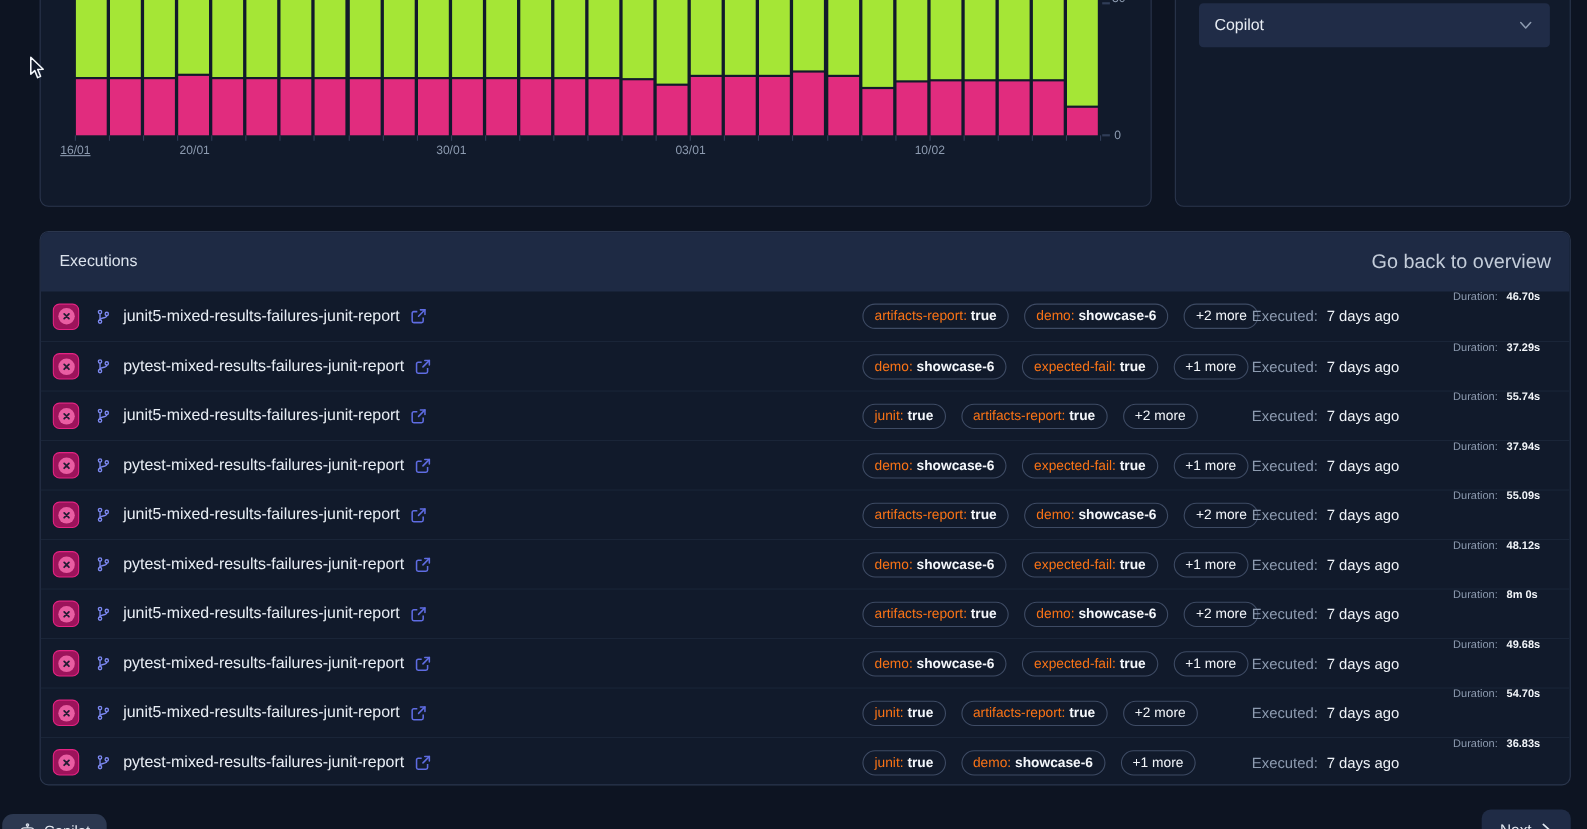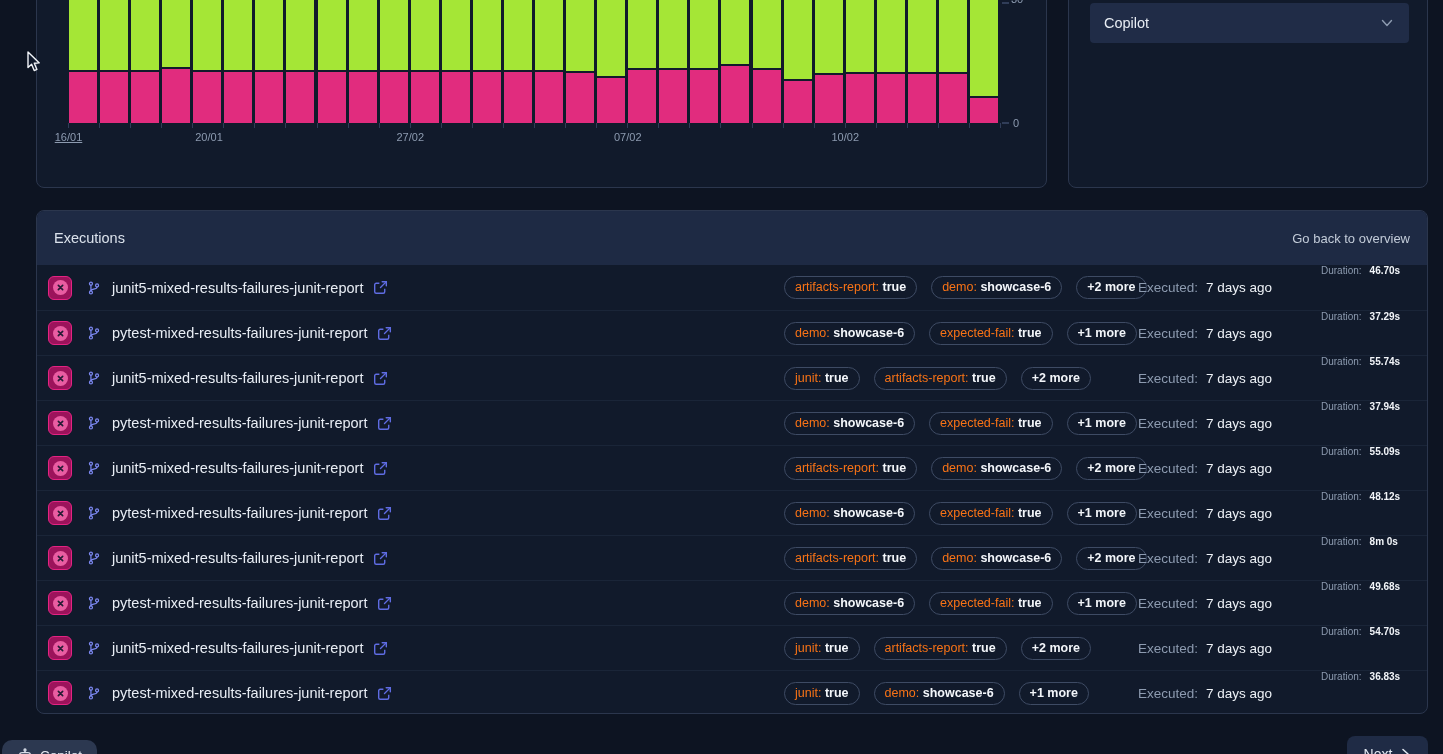--- a/index.html
+++ b/index.html
@@ -41,21 +41,21 @@
   #status-select .label { font-size:14.5px; font-weight:500; color:#e8edf4; }
 
   
   #exec-panel { left:36px; top:210px; width:1392px; height:504px; overflow:hidden; }
   #exec-header {
     height:54px; background:#1e2a44;
     display:flex; align-items:center; justify-content:space-between;
     padding:0 17px;
   }
   #exec-title { font-size:14.5px; color:#dbe2ec; }
-  #exec-back { font-size:13px; color:#c3ccd9; cursor:pointer; }
+  #exec-back { font-size:18px; color:#c3ccd9; cursor:pointer; }
   .exec-row { position:relative; height:45px; border-top:1px solid #1a2538; cursor:pointer; }
   .exec-row.first { border-top:none; }
   .row-left { position:absolute; left:11px; top:0; height:100%; display:flex; align-items:center; }
   .badge {
     width:24px; height:24px; border-radius:6px; flex:none;
     background:#9c135b; border:1.5px solid #e52383;
     display:flex; align-items:center; justify-content:center;
   }
   .badge-circle {
     width:15px; height:15px; border-radius:50%; background:#e95da2;
@@ -64,21 +64,21 @@
   .branch-icon { margin-left:15px; flex:none; display:flex; }
   .row-name { margin-left:11px; font-size:14.5px; color:#e9eef5; white-space:nowrap; }
   .extlink-icon { margin-left:10px; flex:none; display:flex; }
   .row-tags { position:absolute; left:747px; top:0; height:100%; display:flex; align-items:center; gap:14px; }
   .tag {
     border:1px solid #3e4b64; border-radius:12px; padding:3px 10px 4px;
     font-size:12.5px; color:#f2f5f9; white-space:nowrap;
   }
   .tag-key { color:#f97316; }
   .tag-value { font-weight:700; color:#f4f7fb; }
-  .tag-more { font-weight:700; }
+  .tag-more { font-weight:400; }
   .row-executed { position:absolute; left:1101px; top:0; height:100%; display:flex; align-items:center; gap:8px; font-size:13.5px; }
   .row-duration { position:absolute; left:1284px; top:0; height:100%; display:flex; align-items:flex-start; gap:8px; font-size:10px; }
   .col-label { color:#8d9bb0; }
   .executed-value { color:#eef2f7; }
   .duration-value { color:#f2f5f9; font-weight:700; }
 
   
   #copilot-btn {
     position:absolute; left:2px; top:740px; width:95px; height:36px;
     background:#2c3850; border-radius:10px 10px 0 0;
@@ -245,23 +245,23 @@
       <div class="xtick" style="left: 683.54px;"></div>
       <div class="xtick" style="left: 714.61px;"></div>
       <div class="xtick" style="left: 745.68px;"></div>
       <div class="xtick" style="left: 776.75px;"></div>
       <div class="xtick" style="left: 807.82px;"></div>
       <div class="xtick" style="left: 838.89px;"></div>
       <div class="xtick" style="left: 869.96px;"></div>
       <div class="xtick" style="left: 901.03px;"></div>
       <div class="xtick" style="left: 932.1px;"></div>
       <div class="xlabel" style="left: 0.5px; text-decoration: underline;">16/01</div>
-      <div class="xlabel" style="left: 141px;">20/01</div>
-      <div class="xlabel" style="left: 342.27px;">27/02</div>
-      <div class="xlabel" style="left: 559.76px;">07/02</div>
+      <div class="xlabel" style="left: 109px;">20/01</div>
+      <div class="xlabel" style="left: 342.27px;">30/01</div>
+      <div class="xlabel" style="left: 559.76px;">03/01</div>
       <div class="xlabel" style="left: 777.25px;">10/02</div>
     </div>
   <div class="ylab" id="ylab-max">30</div>
   <div class="ylab" id="ylab-min">0</div>
   <div class="ytick" id="ytick-max"></div>
   <div class="ytick" id="ytick-min"></div>
 </div>
 
 <div class="panel" id="status-panel">
   <div id="status-select">

